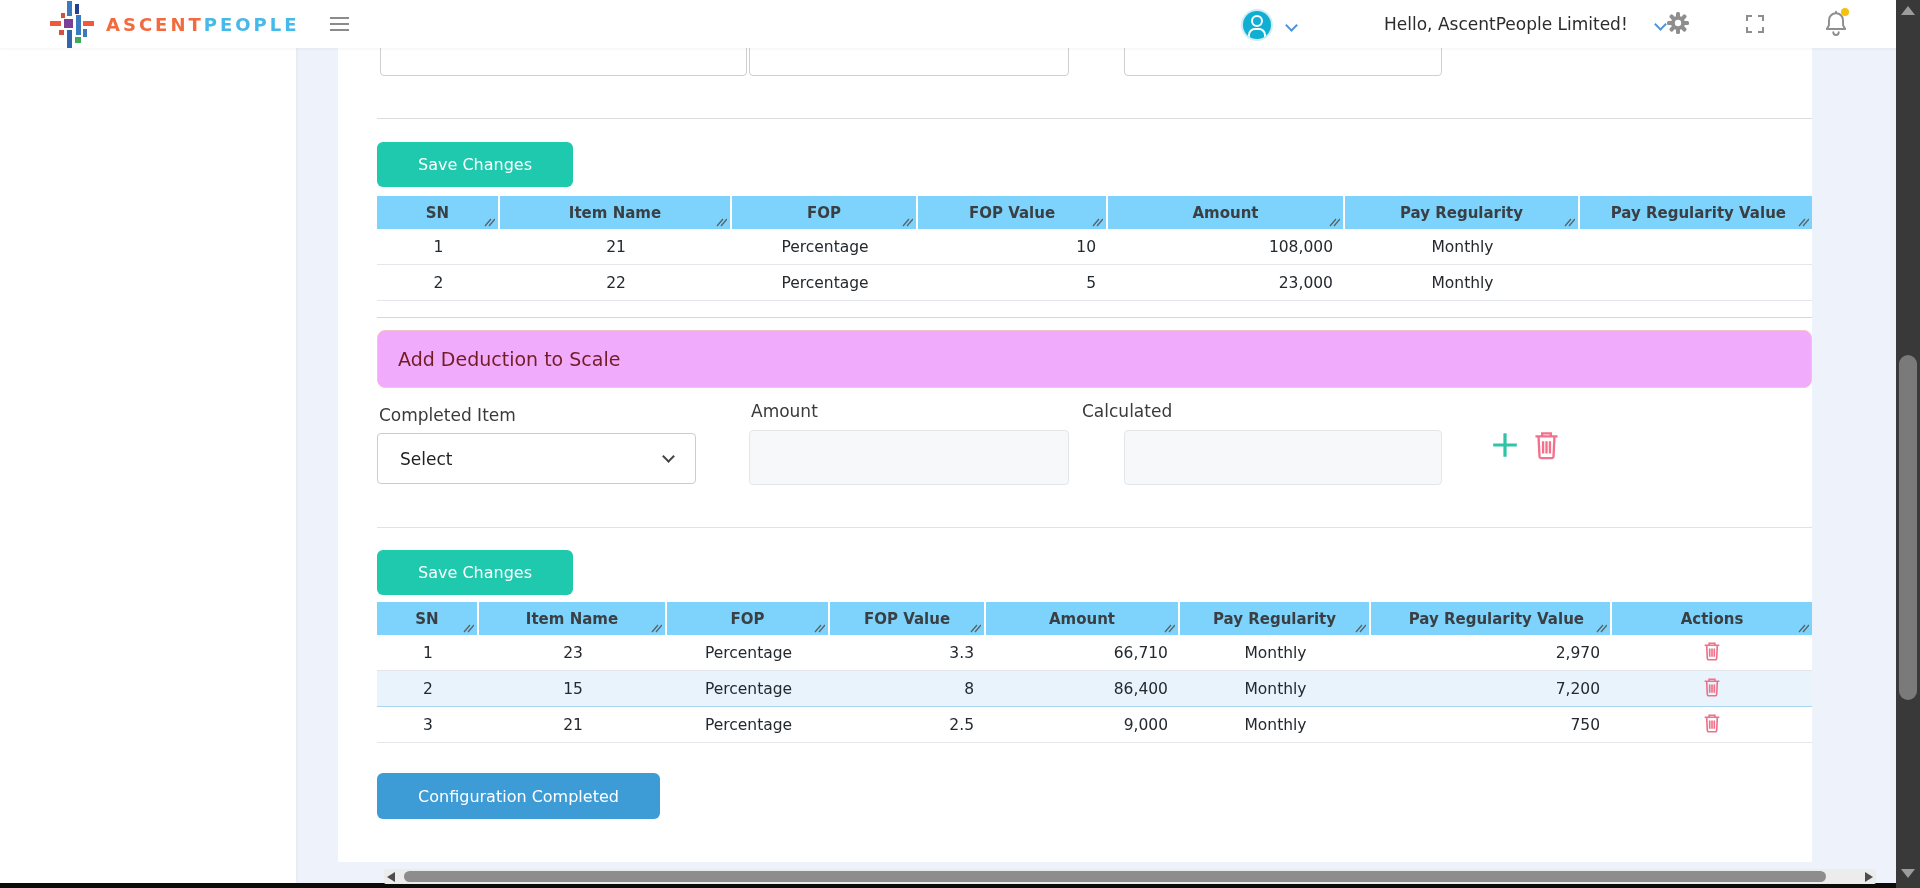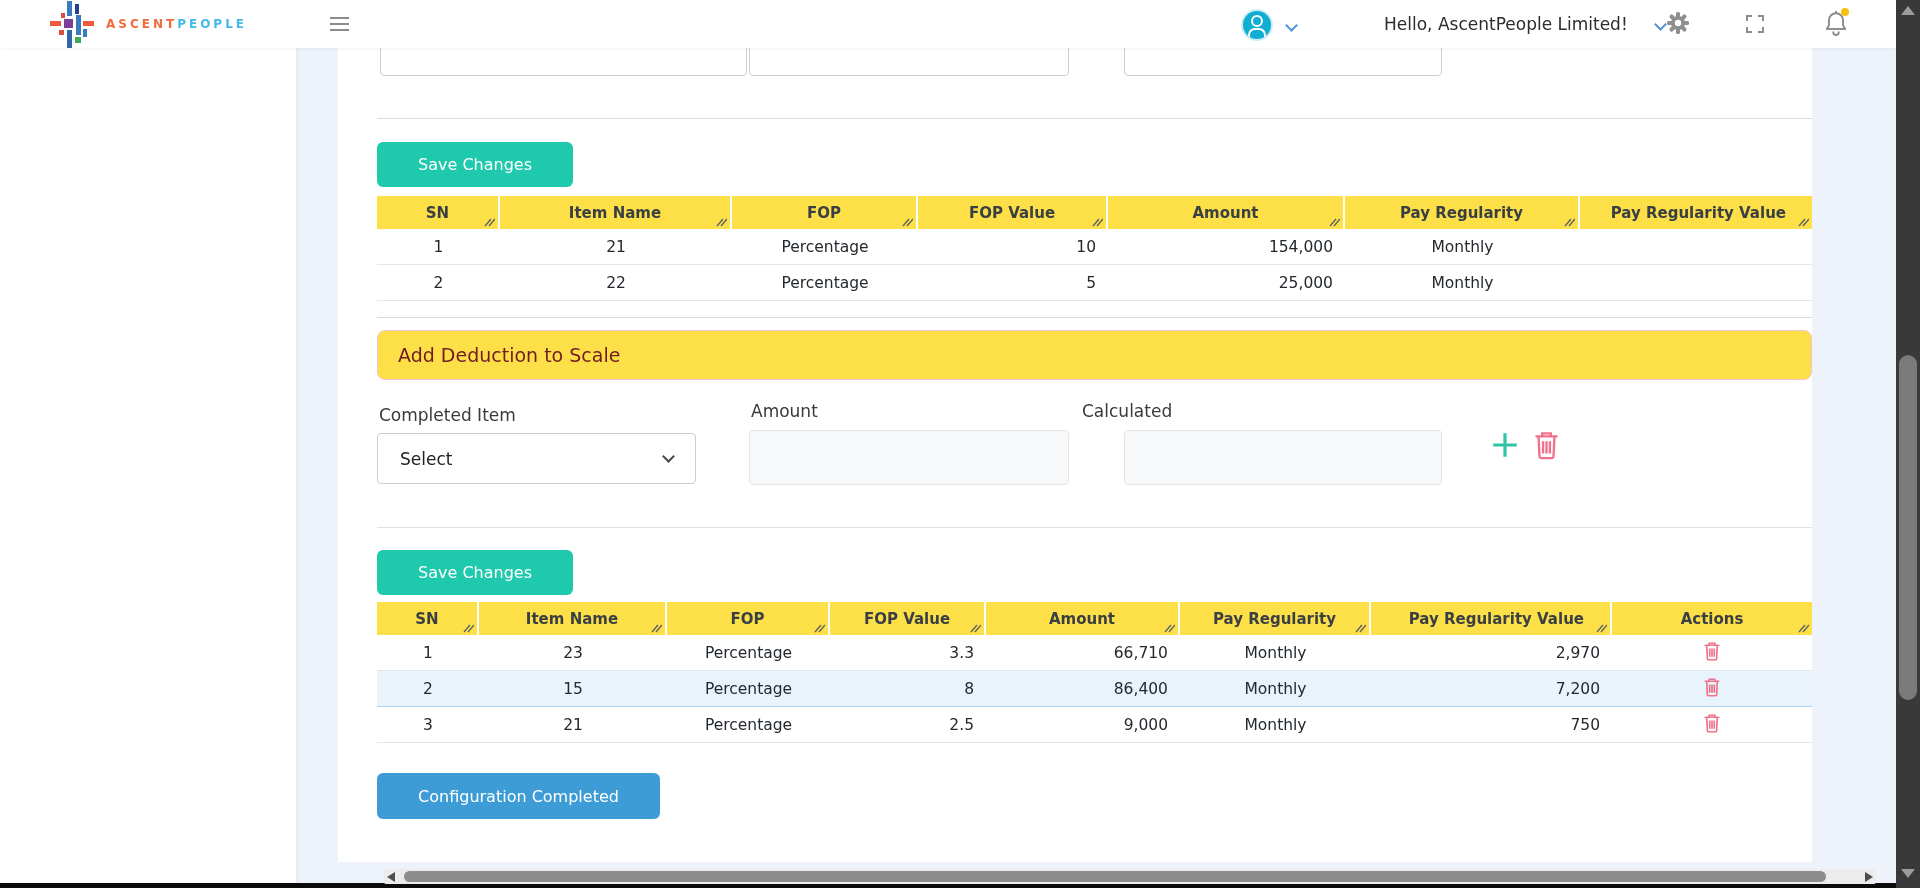--- a/index.html
+++ b/index.html
@@ -10,21 +10,21 @@
 
   
   #sidebar{left:0;top:0;width:296px;height:883px;background:#fff;box-shadow:1px 0 3px rgba(0,0,0,.05);z-index:2}
   #headerbar{left:0;top:0;width:1896px;height:48px;background:#fff;z-index:20;box-shadow:0 1px 3px rgba(0,0,0,.05)}
   #card{left:338px;top:48px;width:1474px;height:814px;background:#fff;z-index:3}
 
   
   #logo{left:50px;top:0;height:48px;display:flex;align-items:center;z-index:21;cursor:pointer}
   #logo-icon{position:relative;width:44px;height:47px;margin-right:12px}
   #logo-icon i{position:absolute;display:block}
-  #logo-text{font-size:12px;font-weight:bold;letter-spacing:3px;white-space:nowrap}
+  #logo-text{font-size:18px;font-weight:bold;letter-spacing:3px;white-space:nowrap}
 
   
   #hamburger{left:330px;top:17px;z-index:21;cursor:pointer}
   #hamburger span{display:block;width:19px;height:2px;background:#8b8b8b;margin-bottom:4px}
 
   
   #user-menu{left:1243px;top:10px;height:30px;display:flex;align-items:center;gap:16px;z-index:21;cursor:pointer}
   #avatar{position:relative;width:28px;height:28px;border-radius:50%;background:#10aed2;overflow:hidden;box-shadow:0 0 0 2px rgba(16,174,210,.22)}
   #avatar::before{content:"";position:absolute;left:8px;top:4px;width:8px;height:8px;border:2px solid #fff;border-radius:50%}
   #avatar::after{content:"";position:absolute;left:5px;top:17px;width:14px;height:10px;border:2px solid #fff;border-bottom:none;border-radius:7px 7px 0 0}
@@ -50,21 +50,21 @@
   #hr1{top:118px} #hr-extra{top:317px;background:#d8d8d8} #hr2{top:527px;background:#e2e2e2}
 
   
   .btn{position:absolute;border:none;border-radius:6px;color:#fff;font-weight:normal;font-size:16px;
        font-family:inherit;cursor:pointer;z-index:6}
   #save1{left:377px;top:142px;width:196px;height:45px;background:#1ec9ae}
   #save2{left:377px;top:550px;width:196px;height:45px;background:#1ec9ae}
   #config-btn{left:377px;top:773px;width:283px;height:46px;background:#3d9bd5}
 
   
-  #banner{left:377px;top:330px;width:1435px;height:50px;background:#fde047;border:1px solid #f3c4cb;
+  #banner{left:377px;top:330px;width:1435px;height:58px;background:#f0abfc;border:1px solid #f3c4cb;
           border-radius:8px;display:flex;align-items:center;padding-left:20px;font-size:19px;color:#721c24;z-index:6}
 
   
   .flabel{position:absolute;font-size:17px;color:#3a3a3a;z-index:6}
   #lbl-deductable{left:379px;top:405px}
   #lbl-amount{left:751px;top:401px}
   #lbl-calculated{left:1082px;top:401px}
   #select-deductable{left:377px;top:433px;width:319px;height:51px;background:#fff;border:1px solid #c9cdd2;
         border-radius:4px;display:flex;align-items:center;justify-content:space-between;
         padding:0 22px;font-size:17px;color:#222;z-index:6;cursor:pointer}
@@ -73,21 +73,21 @@
   #amount-input{left:749px;top:430px;width:320px;height:55px}
   #calc-input{left:1124px;top:430px;width:318px;height:55px}
   #plus-btn{left:1488px;top:430px;width:34px;height:32px}
   #form-trash-btn{left:1530px;top:429px;width:32px;height:34px;color:#f2708c}
 
   
   .tbl{position:absolute;border-collapse:separate;border-spacing:0;table-layout:fixed;z-index:6;
        font-size:15.5px;color:#24292e}
   #table1{left:377px;top:196px;width:1435px}
   #table2{left:377px;top:602px;width:1435px}
-  .tbl th{background:#fde047;height:33px;font-size:15px;font-weight:bold;color:#3a3f44;position:relative;
+  .tbl th{background:#7dd3fc;height:33px;font-size:15px;font-weight:bold;color:#3a3f44;position:relative;
           padding:0 10px;border-right:2px solid #fff;overflow:hidden;white-space:nowrap}
   .tbl th:last-child{border-right:none}
   .tbl td{height:36px;background:#fff;border-bottom:1px solid #e3e6ea;padding:0 10px;overflow:hidden;white-space:nowrap}
   .tbl .ac{text-align:center}
   .tbl .al{text-align:center}
   .tbl .ar{text-align:right;padding-right:12px}
   .tbl th.hrp{text-align:right;padding-right:26px}
   .hl-row td{background:#e8f3fb;border-bottom-color:#a9d4f0}
   .grip{position:absolute;right:3px;bottom:2px}
   .rowtrash{background:none;border:none;cursor:pointer;color:#ef7089;padding:0;vertical-align:middle}
@@ -208,30 +208,30 @@
             <path d="M1 10 L7 3 M5 10 L11 3" stroke="#5b6166" stroke-width="1.3" fill="none"></path>
           </svg></th>
     </tr>
   </thead>
   <tbody>
     <tr>
       <td class="ac">1</td>
       <td class="al">21</td>
       <td class="al">Percentage</td>
       <td class="ar">10</td>
-      <td class="ar">154,000</td>
+      <td class="ar">108,000</td>
       <td class="al">Monthly</td>
       <td class="ar"></td>
     </tr>
     <tr>
       <td class="ac">2</td>
       <td class="al">22</td>
       <td class="al">Percentage</td>
       <td class="ar">5</td>
-      <td class="ar">25,000</td>
+      <td class="ar">23,000</td>
       <td class="al">Monthly</td>
       <td class="ar"></td>
     </tr>
   </tbody>
 </table>
 
 <div class="hr" id="hr-extra"></div>
 
 <div class="abs" id="banner">
   <span>Add Deduction to Scale</span>

